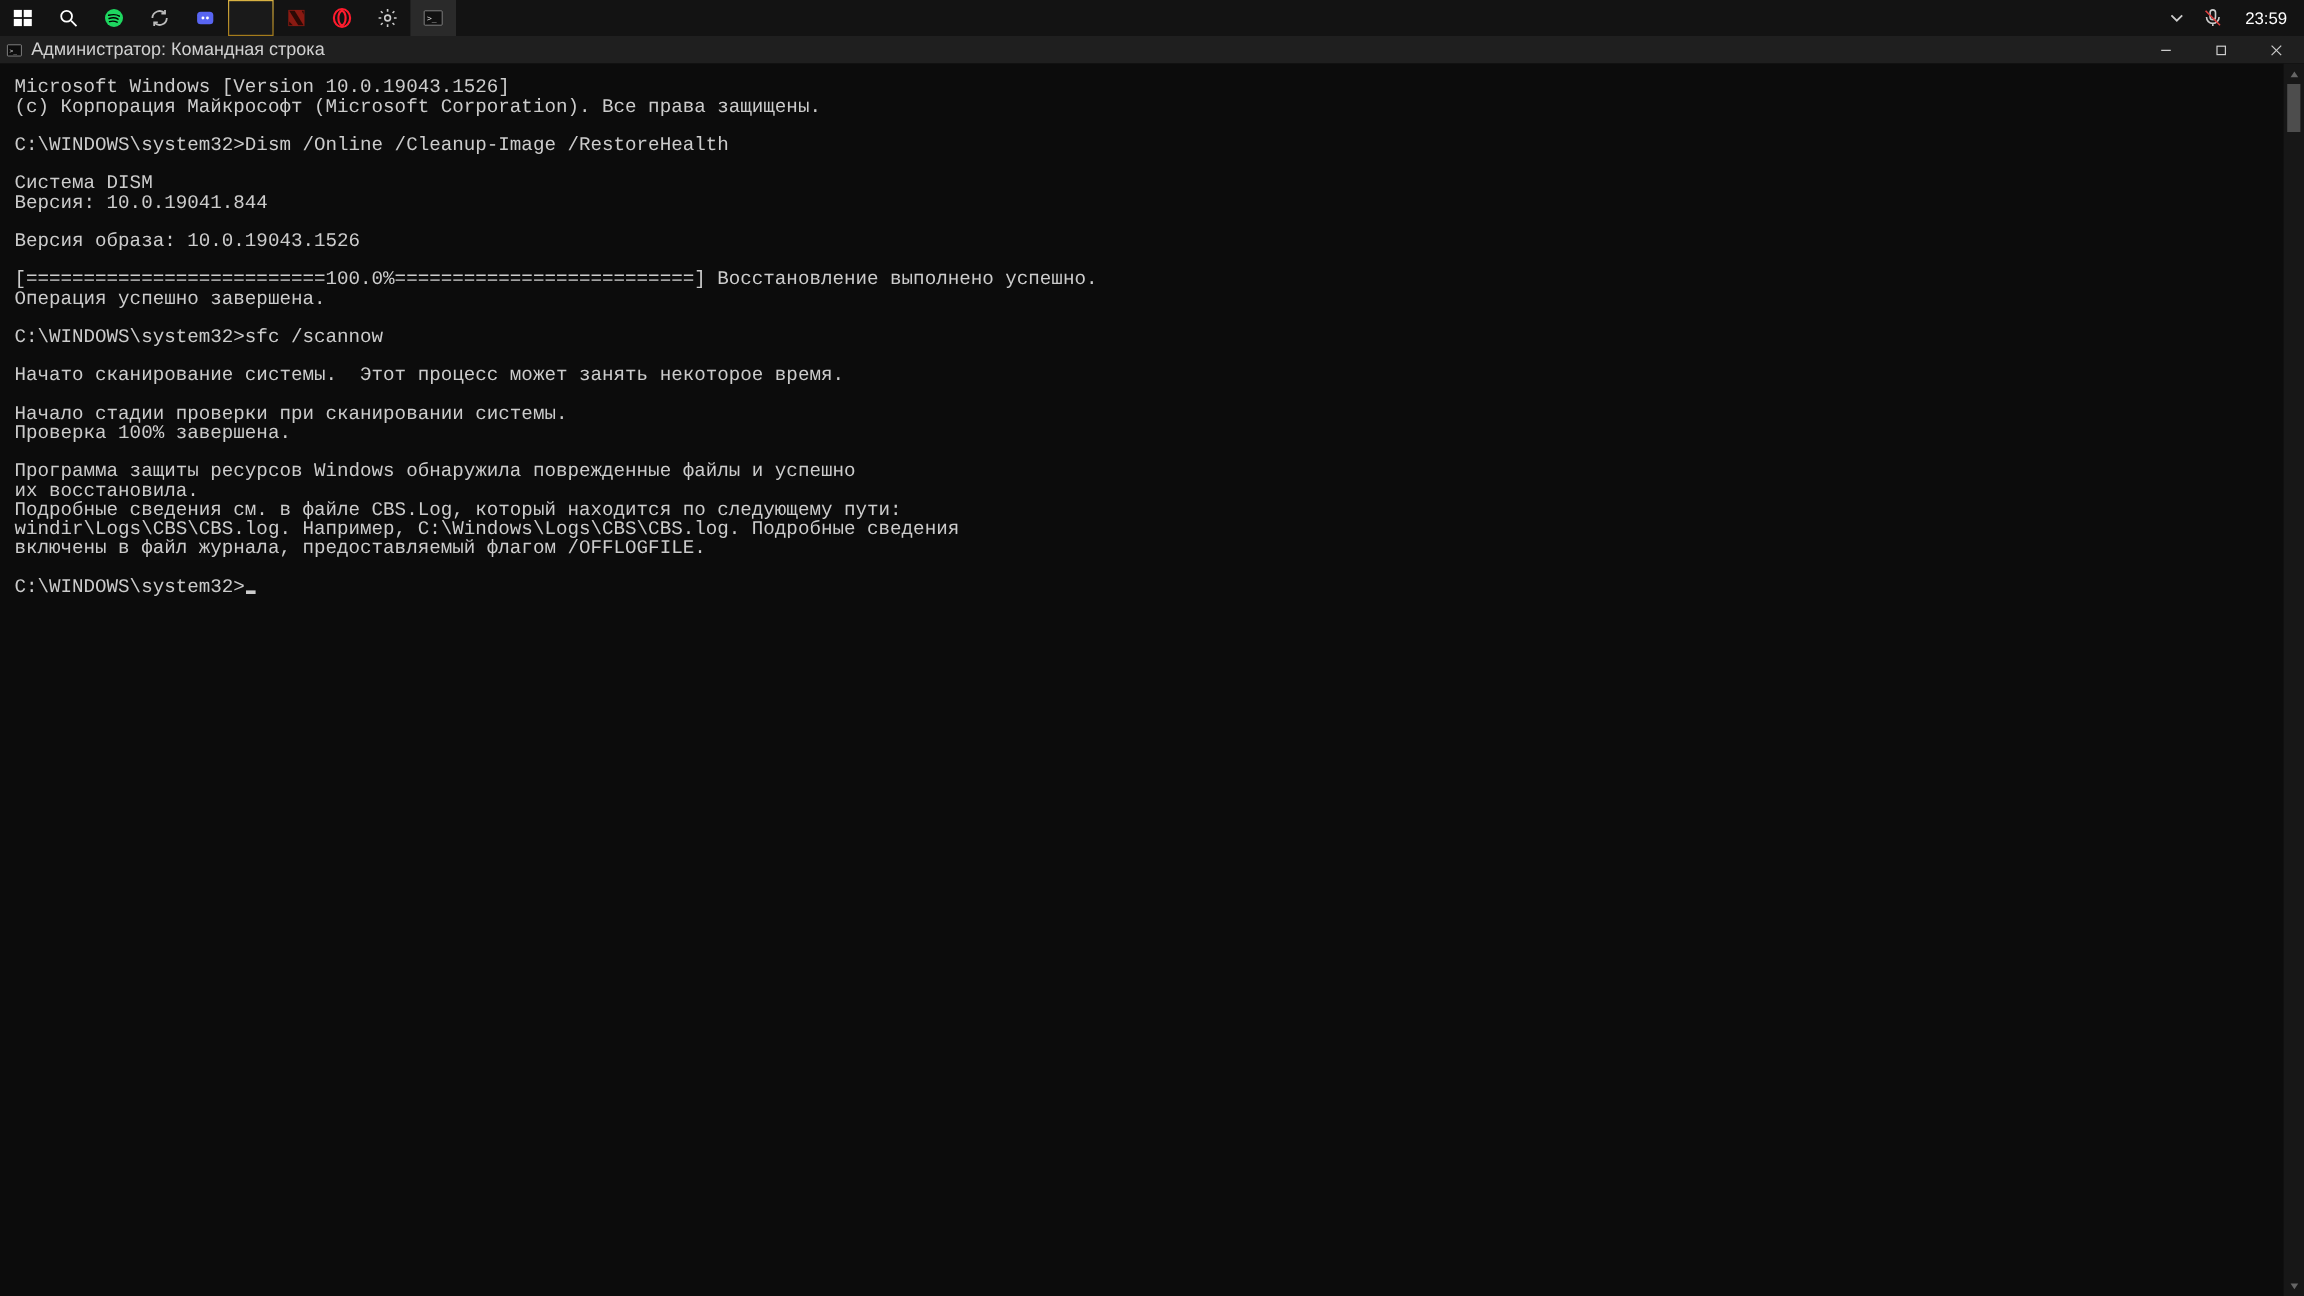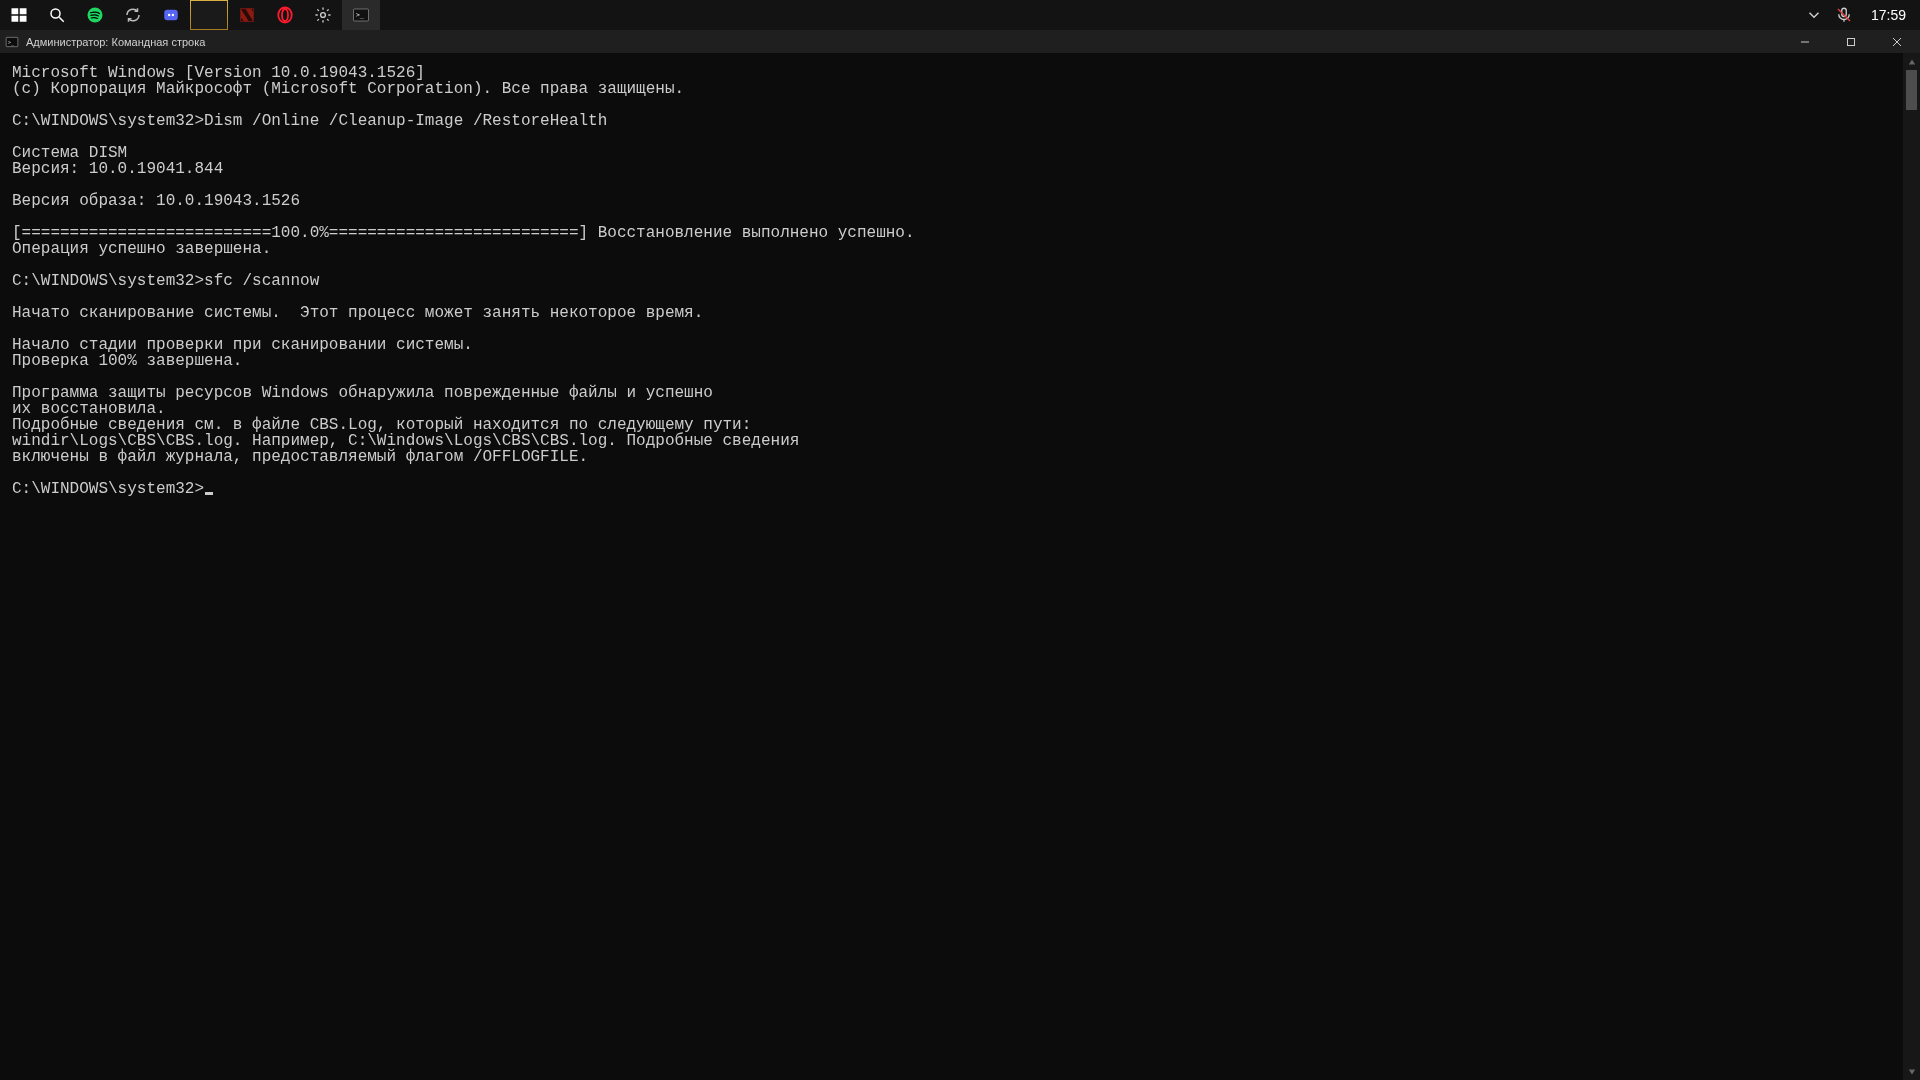--- a/index.html
+++ b/index.html
@@ -41,21 +41,21 @@
     border-bottom: 1px solid #555;
     background: #e8e8e8;
   }
   
   .titlebar {
     background: #1f1f1f; color: #d0d0d0; border-bottom: none;
   }
   .titlebar .app-icon {
     width: 20px; height: 20px; margin: 0 4px 0 2px; display:flex; align-items:center; justify-content:center;
   }
-  .titlebar .title-text { font-size: 11px; }
+  .titlebar .title-text { font-size: 15px; }
   .titlebar .window-controls { margin-left: auto; display:flex; }
   .win-btn {
     width: 46px; height: 23px; display:flex; align-items:center; justify-content:center;
     color:#ccc; cursor:pointer;
   }
   .win-btn svg { width:10px; height:10px; }
 
   
   .console-scroll {
     position: relative; flex: 1; background:#0c0c0c; display:flex;
@@ -196,21 +196,21 @@
           <polyline points="6 9 12 15 18 9"></polyline>
         </svg>
     </div>
     <div class="tray-icon">
       <svg viewBox="0 0 24 24" fill="none" stroke="#ccc" stroke-width="1.8">
           <rect x="9" y="3" width="6" height="11" rx="3"></rect>
           <path d="M5 11a7 7 0 0 0 14 0M12 18v3"></path>
           <line x1="4" y1="4" x2="20" y2="20" stroke="#e04040"></line>
         </svg>
     </div>
-    <div class="clock">17:59</div>
+    <div class="clock">23:59</div>
   </div>
 </div>
 
 <div class="cmd-window">
 
   <div class="titlebar">
     <div class="app-icon">
       <svg viewBox="0 0 24 24" width="14" height="14">
           <rect x="2" y="4" width="20" height="16" rx="1" fill="#0c0c0c" stroke="#aaa" stroke-width="1"></rect>
           <text x="5" y="15" font-size="9" fill="#ddd" font-family="monospace">&gt;_</text>

